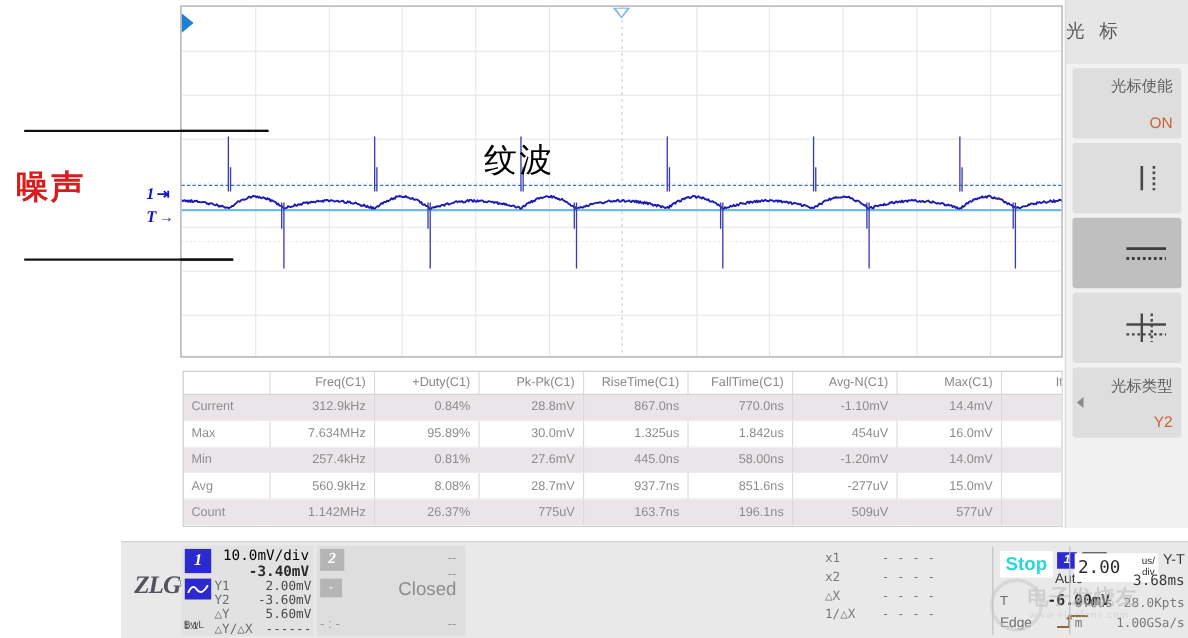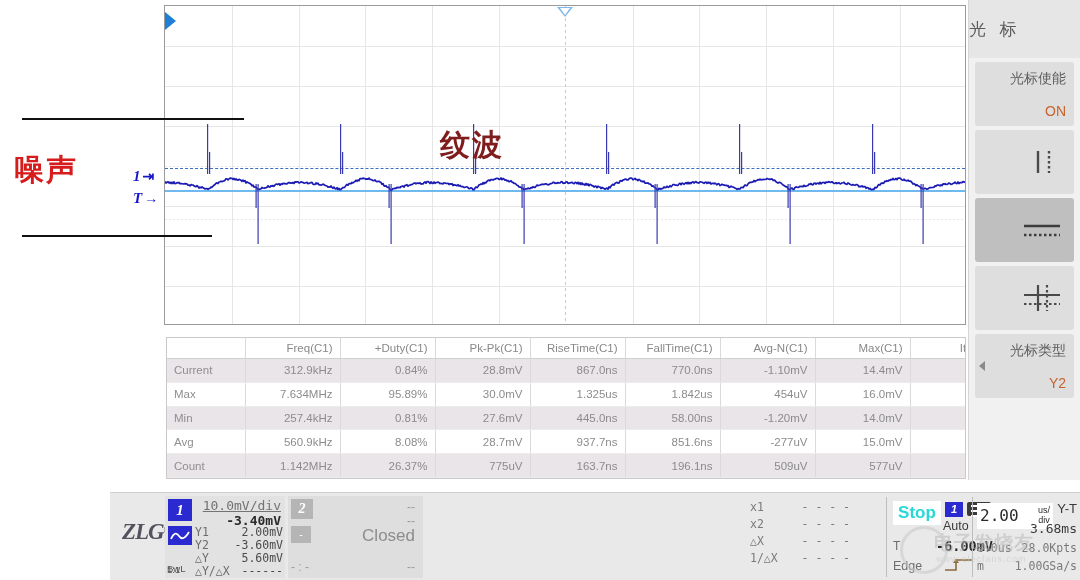--- a/index.html
+++ b/index.html
@@ -70,21 +70,21 @@
 
   
   .ann-noise{
     position:absolute;left:14px;top:150px;
     font-size:30px;font-weight:bold;color:#d61c1c;
     font-family:"DejaVu Sans","Liberation Sans",sans-serif;
     letter-spacing:2px;
   }
   .ann-ripple{
     position:absolute;left:440px;top:125px;
-    font-size:30px;font-weight:bold;color:#7f1d1d;
+    font-size:30px;font-weight:normal;color:#000000;
     font-family:"DejaVu Sans","Liberation Sans",sans-serif;
     letter-spacing:2px;
     z-index:6;
   }
   .brace-top{
     position:absolute;left:22px;top:118px;width:222px;height:2px;background:#101010;
   }
   .brace-bot{
     position:absolute;left:22px;top:235px;width:190px;height:2px;background:#101010;
   }
@@ -200,23 +200,22 @@
     position:absolute;left:55px;top:3px;width:120px;height:82px;
     background:#e2e2e2;
   }
   .ch-badge{
     position:absolute;left:3px;top:3px;width:24px;height:22px;
     background:#2a2ad0;color:#ffffff;font-weight:bold;font-style:italic;
     font-size:15px;text-align:center;line-height:22px;
     font-family:"Liberation Serif",serif;
   }
   .ch-scale{
-    position:absolute;right:4px;top:2px;font-size:13px;color:#737373;
-    font-family:"DejaVu Sans Mono","Liberation Mono",monospace;
-    text-decoration:underline;
+    position:absolute;right:4px;top:2px;font-size:13px;color:#000000;
+    font-family:"DejaVu Sans Mono","Liberation Mono",monospace;
   }
   .ch-off{
     position:absolute;right:4px;top:17px;font-size:13px;color:#2b2b2b;font-weight:bold;
     font-family:"DejaVu Sans Mono","Liberation Mono",monospace;
   }
   .ch-wavebtn{
     position:absolute;left:3px;top:30px;width:24px;height:19px;background:#2a2ad0;
   }
   .cur-rows{
     position:absolute;left:30px;top:30px;width:88px;
@@ -253,21 +252,21 @@
   }
 
   .curpanel{
     position:absolute;left:640px;top:6px;width:100px;height:78px;
     font-size:11.5px;color:#7a7a7a;line-height:17px;
     font-family:"DejaVu Sans Mono","Liberation Mono",monospace;
   }
   .curpanel .r{display:flex;justify-content:space-between;}
 
   .trigpanel{
-    position:absolute;left:776px;top:4px;width:110px;height:80px;
+    position:absolute;left:792px;top:4px;width:110px;height:80px;
     border-left:1px solid #bdbdbd;
   }
   .stopbox{
     position:absolute;left:6px;top:4px;width:48px;height:24px;
     background:#ffffff;color:#29d7d7;font-size:17px;font-weight:bold;
     text-align:center;line-height:24px;
   }
   .trig-ch{
     position:absolute;left:58px;top:5px;width:18px;height:15px;
     background:#2a2ad0;color:#fff;font-size:11px;font-weight:bold;

